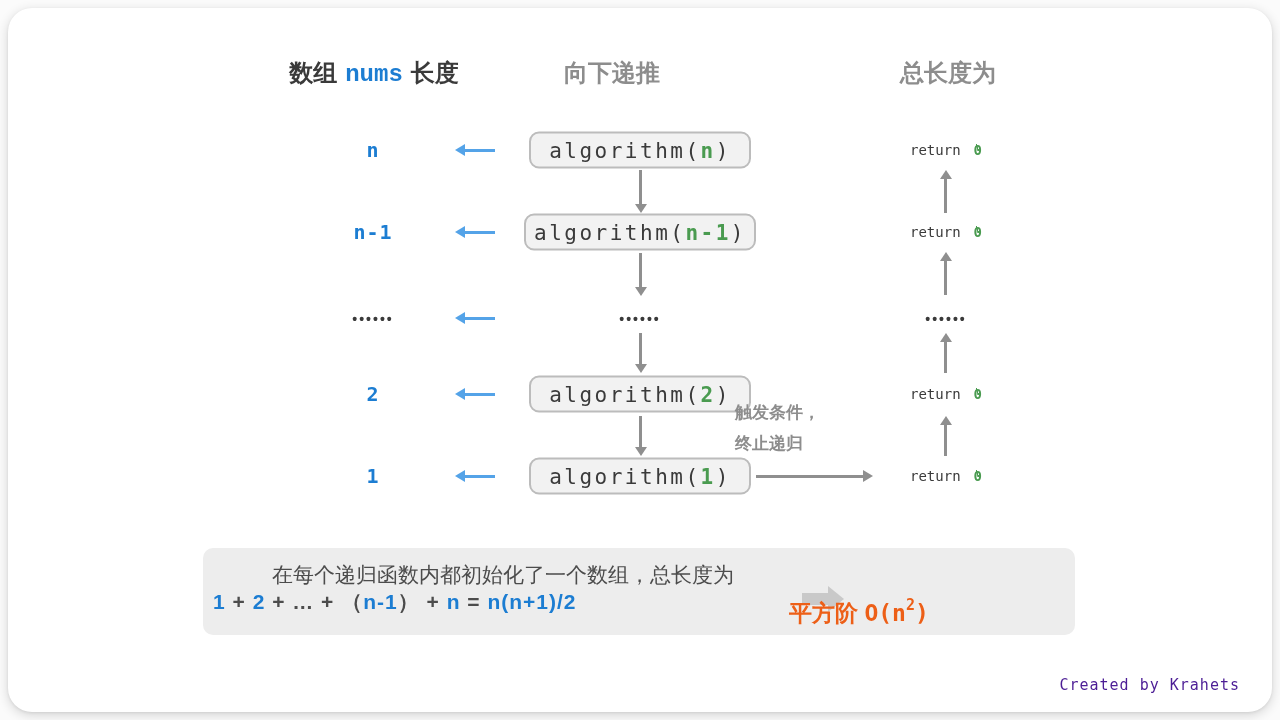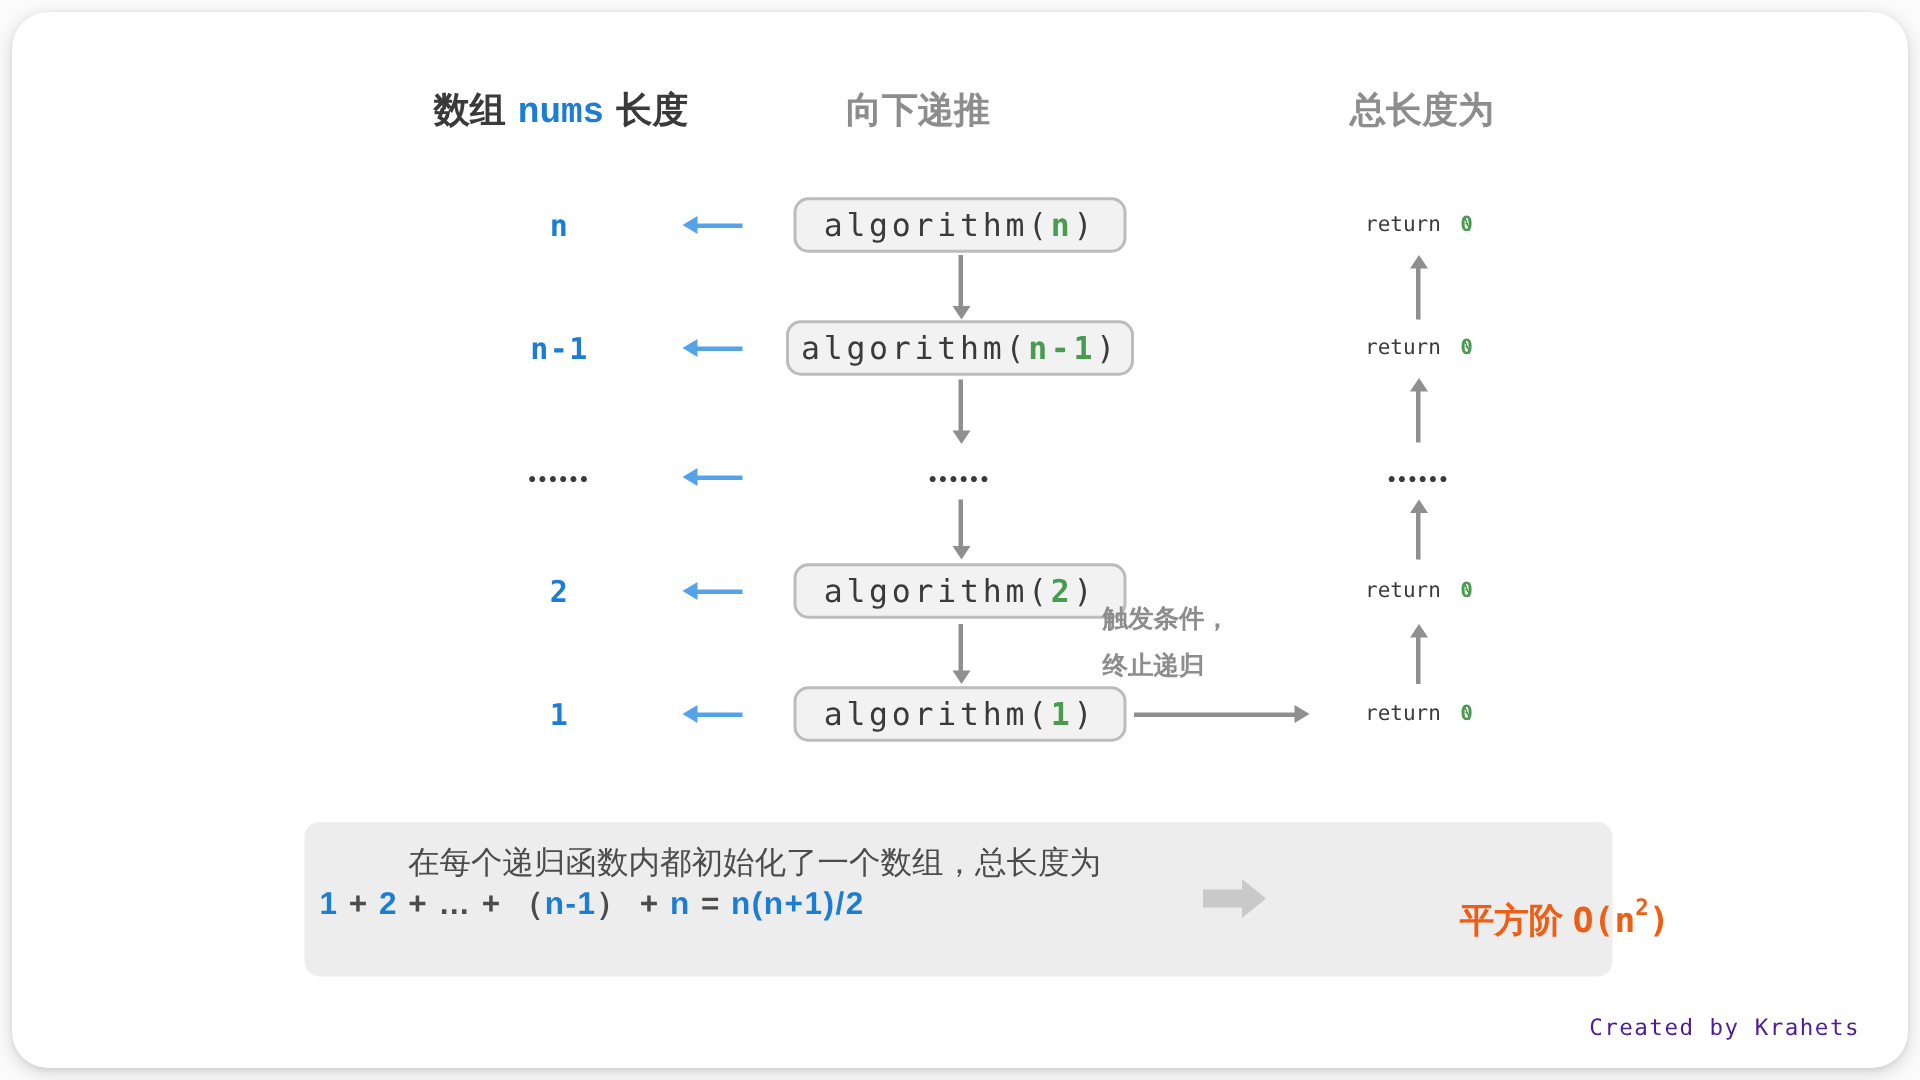--- a/index.html
+++ b/index.html
@@ -61,33 +61,33 @@
       border-bottom:9px solid var(--agray);}
   .garrow{height:3px;background:var(--agray);}
   .garrow::after{content:"";position:absolute;right:-9px;top:-4.5px;
       border-top:6px solid transparent;border-bottom:6px solid transparent;
       border-left:10px solid var(--agray);}
 
   
   .trigger{font-size:17px;font-weight:bold;color:var(--gray);line-height:31px;}
 
   
-  .panel{left:203px;top:548px;width:872px;height:103px;background:var(--panel);border-radius:10px;}
+  .panel{left:203px;top:548px;width:872px;height:87px;background:var(--panel);border-radius:10px;}
   .panel-line1{left:10px;top:13px;width:580px;text-align:center;font-size:21px;color:#4c4c4c;}
   .panel-formula{left:10px;top:40px;width:580px;text-align:left;
       font-family:Liberation Sans, sans-serif;font-size:21px;font-weight:bold;letter-spacing:1px;}
   .f-blue{color:var(--blue);}
   .f-dark{color:#4c4c4c;}
   .block-arrow{left:599px;top:45px;width:26px;height:12px;background:#c9c9c9;}
   .block-arrow::after{content:"";position:absolute;left:26px;top:-7px;
       border-top:13px solid transparent;border-bottom:13px solid transparent;
       border-left:16px solid #c9c9c9;}
   .result-title{left:605px;top:12px;width:300px;text-align:center;
       font-size:23px;font-weight:bold;color:var(--dark);}
-  .result-value{left:610px;top:50px;width:300px;text-align:right;
+  .result-value{left:586px;top:50px;width:300px;text-align:left;
       font-size:23px;font-weight:bold;color:var(--orange);}
   .result-value .mono{font-family:"DejaVu Sans Mono",monospace;}
   .result-value sup{font-size:15px;position:relative;top:-2px;}
 
   
   .credit{right:40px;top:676px;font-family:"DejaVu Sans Mono",monospace;
           font-size:15px;letter-spacing:1px;color:#4c1d95;}
 </style>
 </head>
 <body>

